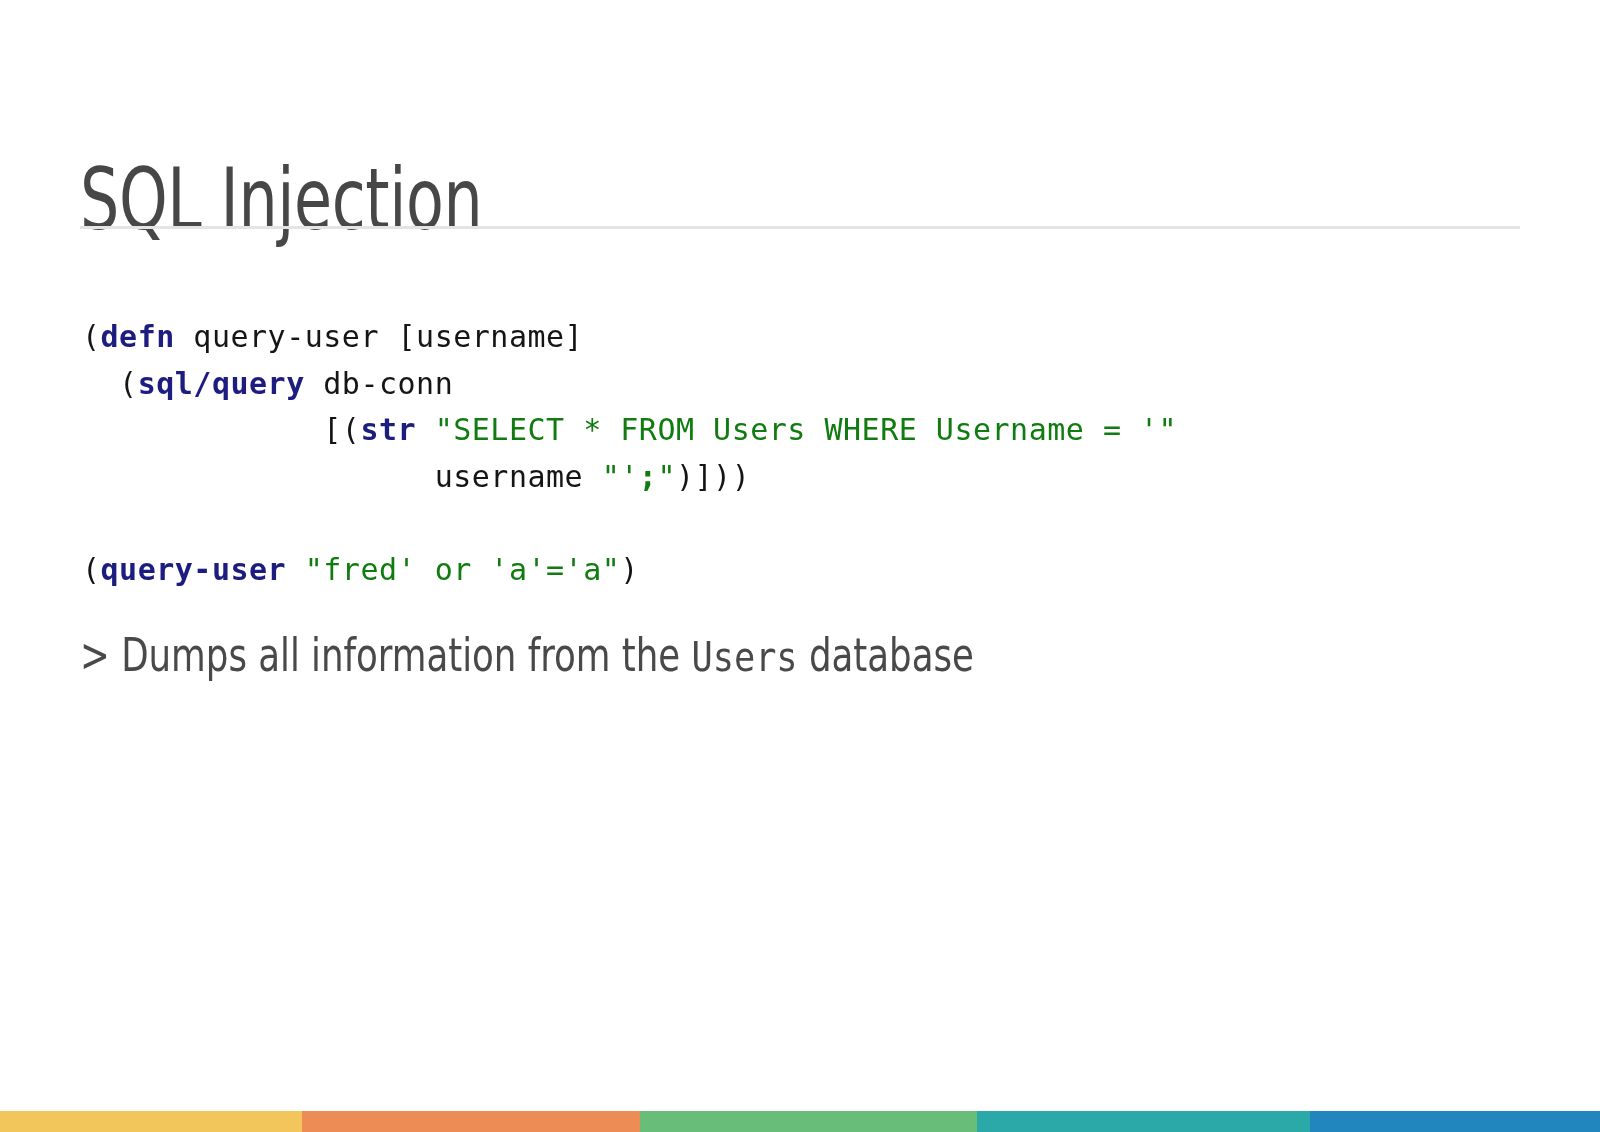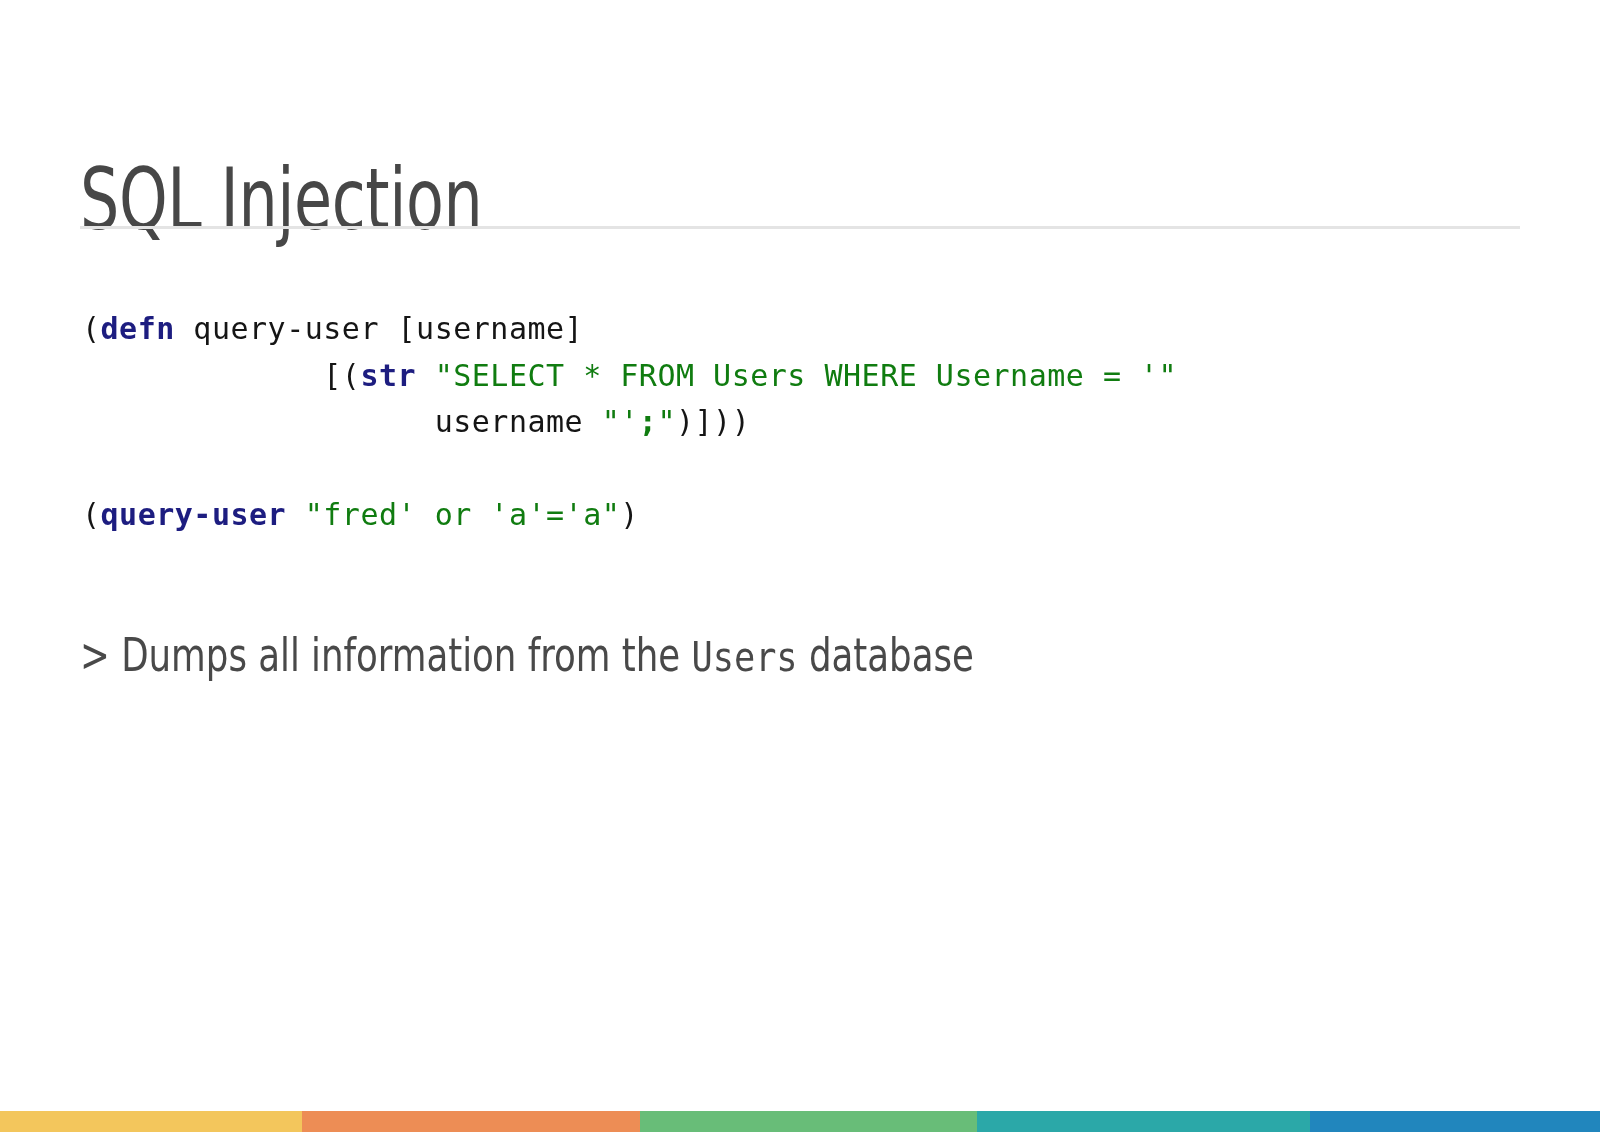--- a/index.html
+++ b/index.html
@@ -38,21 +38,21 @@
     top: 226px;
     width: 1440px;
     height: 3px;
     background: #e4e4e4;
   }
 
   
   #code-block {
     position: absolute;
     left: 82px;
-    top: 276px;
+    top: 284px;
     font-family: "DejaVu Sans Mono", "Liberation Mono", monospace;
     font-size: 30px;
     line-height: 46.5px;
     color: #151515;
     white-space: pre;
     letter-spacing: 0.5px;
   }
   #code-block .kw {
     color: #1d1d80;
     font-weight: bold;
@@ -109,20 +109,21 @@
   }
 </style>
 </head>
 <body>
 
 <h1 id="slide-title">SQL Injection</h1>
 
 <div id="title-divider"></div>
 
 <pre id="code-block"><span class="code-line"><span class="pln">(</span><span class="kw">defn</span><span class="pln"> query-user [username]</span>
+</span><span class="code-line"><span class="pln">  (</span><span class="kw">sql/query</span><span class="pln"> db-conn</span>
 </span><span class="code-line"><span class="pln">             [(</span><span class="kw">str</span><span class="pln"> </span><span class="str">"SELECT * FROM Users WHERE Username = '"</span>
 </span><span class="code-line"><span class="pln">                   username </span><span class="str">"'</span><span class="str-b">;</span><span class="str">"</span><span class="pln">)]))</span>
 </span><span class="code-blank">
 </span><span class="code-line"><span class="pln">(</span><span class="kw">query-user</span><span class="pln"> </span><span class="str">"fred' or 'a'='a"</span><span class="pln">)</span>
 </span></pre>
 
 <div id="body-line">
   <span>&gt;</span><span> Dumps all information from the </span><span class="mono-inline">Users</span><span> database</span>
 </div>
 

